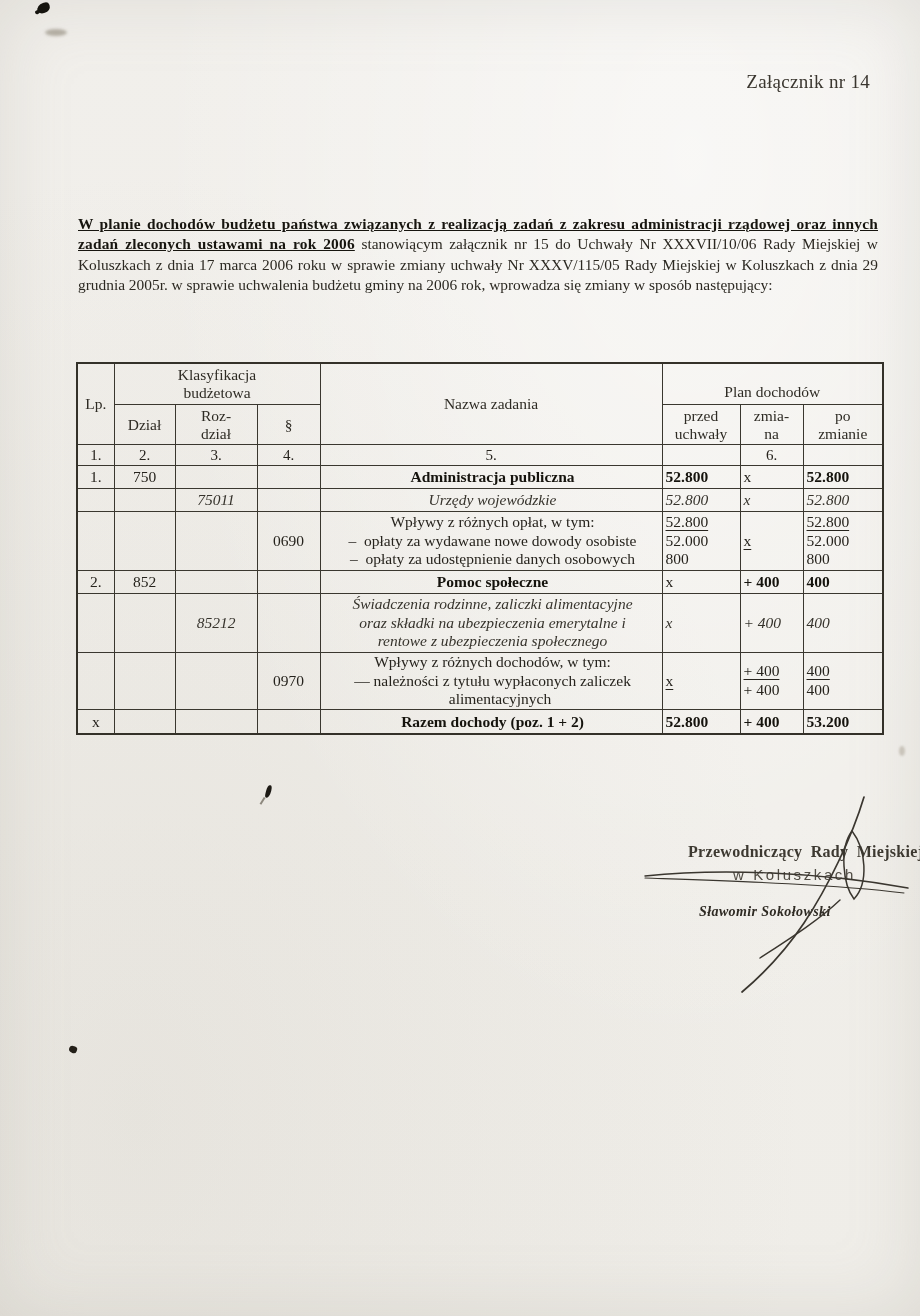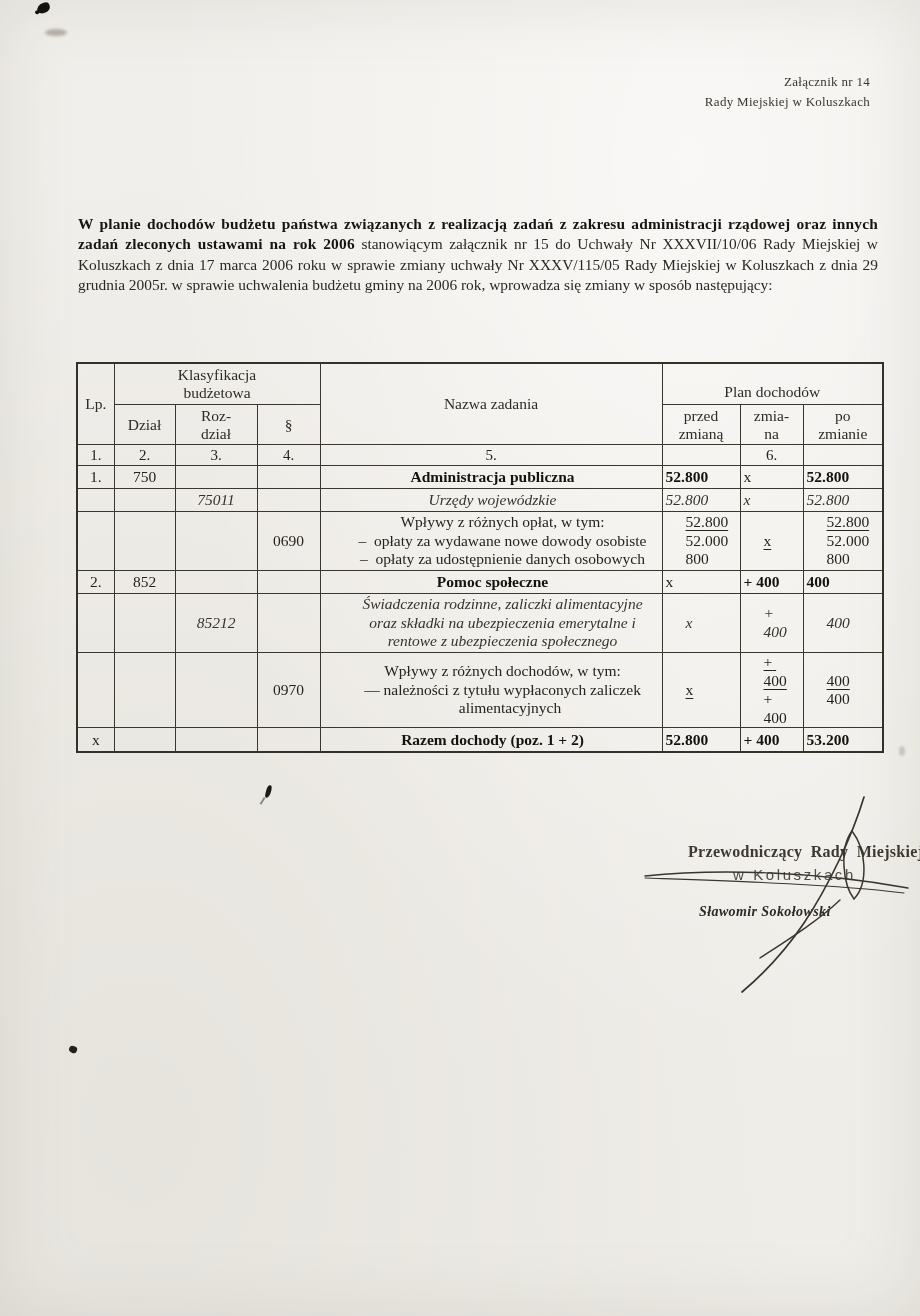--- a/index.html
+++ b/index.html
@@ -20,51 +20,51 @@
   .speck-blob:after{content:"";position:absolute;left:-3px;top:5px;width:5px;height:4px;background:#16140f;border-radius:50%;}
   .speck-smudge{left:45px;top:29px;width:22px;height:7px;background:#b3aea3;border-radius:50%;filter:blur(1.6px);}
   .speck-apostrophe{left:266px;top:785px;width:5px;height:13px;background:#1d1a15;border-radius:55% 45% 65% 35%;transform:rotate(14deg);}
   .speck-apostrophe:after{content:"";position:absolute;left:-2px;top:13px;width:2px;height:8px;background:#8d887e;transform:rotate(18deg);}
   .speck-dot{left:69px;top:1046px;width:8px;height:7px;background:#242019;border-radius:55% 45% 50% 60%;transform:rotate(22deg);}
   .speck-faint{left:899px;top:746px;width:6px;height:10px;background:#c9c4ba;border-radius:50%;filter:blur(1px);}
 
   
   .attach{
     position:absolute;top:72px;right:50px;width:300px;
-    text-align:right;font-size:13px;line-height:19.6px;color:#3a362f;
+    text-align:right;font-size:19px;line-height:19.6px;color:#3a362f;
     letter-spacing:.3px;
   }
 
   
   .intro{
     position:absolute;left:78px;top:214px;width:800px;margin:0;
     font-size:15.4px;line-height:20.4px;text-align:justify;color:#2b2821;
   }
-  .intro b{color:#17150f;letter-spacing:.2px;}
+  .intro b{color:#17150f;letter-spacing:.2px;text-decoration:underline;}
 
   
   table.budget{
     position:absolute;left:76px;top:362px;
     border-collapse:collapse;table-layout:fixed;width:806px;
     font-size:15.5px;color:#26231d;
   }
   table.budget td{border:1px solid #3a372f;padding:0 3px;vertical-align:middle;overflow:hidden;}
   table.budget{border:2px solid #343129;}
   .pre{white-space:pre-line;margin-top:48px;}
   .hcell{text-align:center;line-height:18px;color:#2e2b24;}
   .tr-h1 td{height:37px;}
   .tr-h2 td{height:39px;}
   .tr-num td{height:20px;font-size:15px;text-align:center;line-height:1;}
   .c-center{text-align:center;}
   .c-name{text-align:center;padding-left:7px !important;padding-right:4px !important;}
   .c-val{padding-right:8px !important;}
   .row-single td{height:22px;}
   .row-multi td{height:58px;vertical-align:top;padding-top:2px;}
   .row-multi.short td{height:56px;}
-  .row-multi .ln{line-height:18.6px;white-space:pre-wrap;margin-left:20px;}
+  .row-multi .ln{line-height:18.6px;white-space:pre-wrap;}
   .row-last td{height:23px;}
   .bold{font-weight:bold;color:#15130d;}
   .ital, .ital td{font-style:italic;color:#36332c;}
   .u{text-decoration:underline;text-underline-offset:3px;}
   .indent{padding-left:15px;}
 
   
   .stamp1{position:absolute;left:688px;top:843px;font-size:16px;font-weight:bold;
     color:#3d3931;letter-spacing:.3px;word-spacing:4px;white-space:nowrap;}
   .stamp2{position:absolute;left:733px;top:866px;font-family:"Liberation Sans","DejaVu Sans",sans-serif;
@@ -79,21 +79,20 @@
 <div class="page">
 
   <div class="speck speck-blob"></div>
   <div class="speck speck-smudge"></div>
   <div class="speck speck-apostrophe"></div>
   <div class="speck speck-dot"></div>
   <div class="speck speck-faint"></div>
 
   <div class="attach">
     <div>Załącznik nr 14</div>
-    <div>Rady Miejskiej w Koluszkach</div>
   </div>
 
   <p class="intro"><b>W planie dochodów budżetu państwa związanych z realizacją zadań z zakresu administracji rządowej oraz innych zadań zleconych ustawami na rok 2006</b> <span>stanowiącym załącznik nr 15 do Uchwały Nr XXXVII/10/06 Rady Miejskiej w Koluszkach z dnia 17 marca 2006 roku  w sprawie zmiany uchwały Nr XXXV/115/05 Rady Miejskiej w Koluszkach z dnia 29 grudnia 2005r. w sprawie uchwalenia budżetu gminy na 2006 rok, wprowadza się  zmiany w sposób następujący:</span></p>
 
   <table class="budget">
     <colgroup>
       <col style="width:37px">
         <col style="width:61px">
         <col style="width:82px">
         <col style="width:63px">
@@ -109,21 +108,21 @@
 budżetowa</td>
         <td rowspan="2" class="hcell">Nazwa zadania</td>
         <td colspan="3" class="hcell" style="vertical-align:bottom;padding-bottom:3px;margin-left:47px;">Plan dochodów</td>
       </tr>
       <tr class="tr-h2">
         <td class="hcell">Dział</td>
         <td class="hcell pre">Roz-
 dział</td>
         <td class="hcell">§</td>
         <td class="hcell pre">przed
-zmianą</td>
+uchwały</td>
         <td class="hcell pre">zmia-
 na</td>
         <td class="hcell pre">po
 zmianie</td>
       </tr>
       <tr class="tr-num">
         <td>1.</td>
         <td>2.</td>
         <td>3.</td>
         <td>4.</td>

